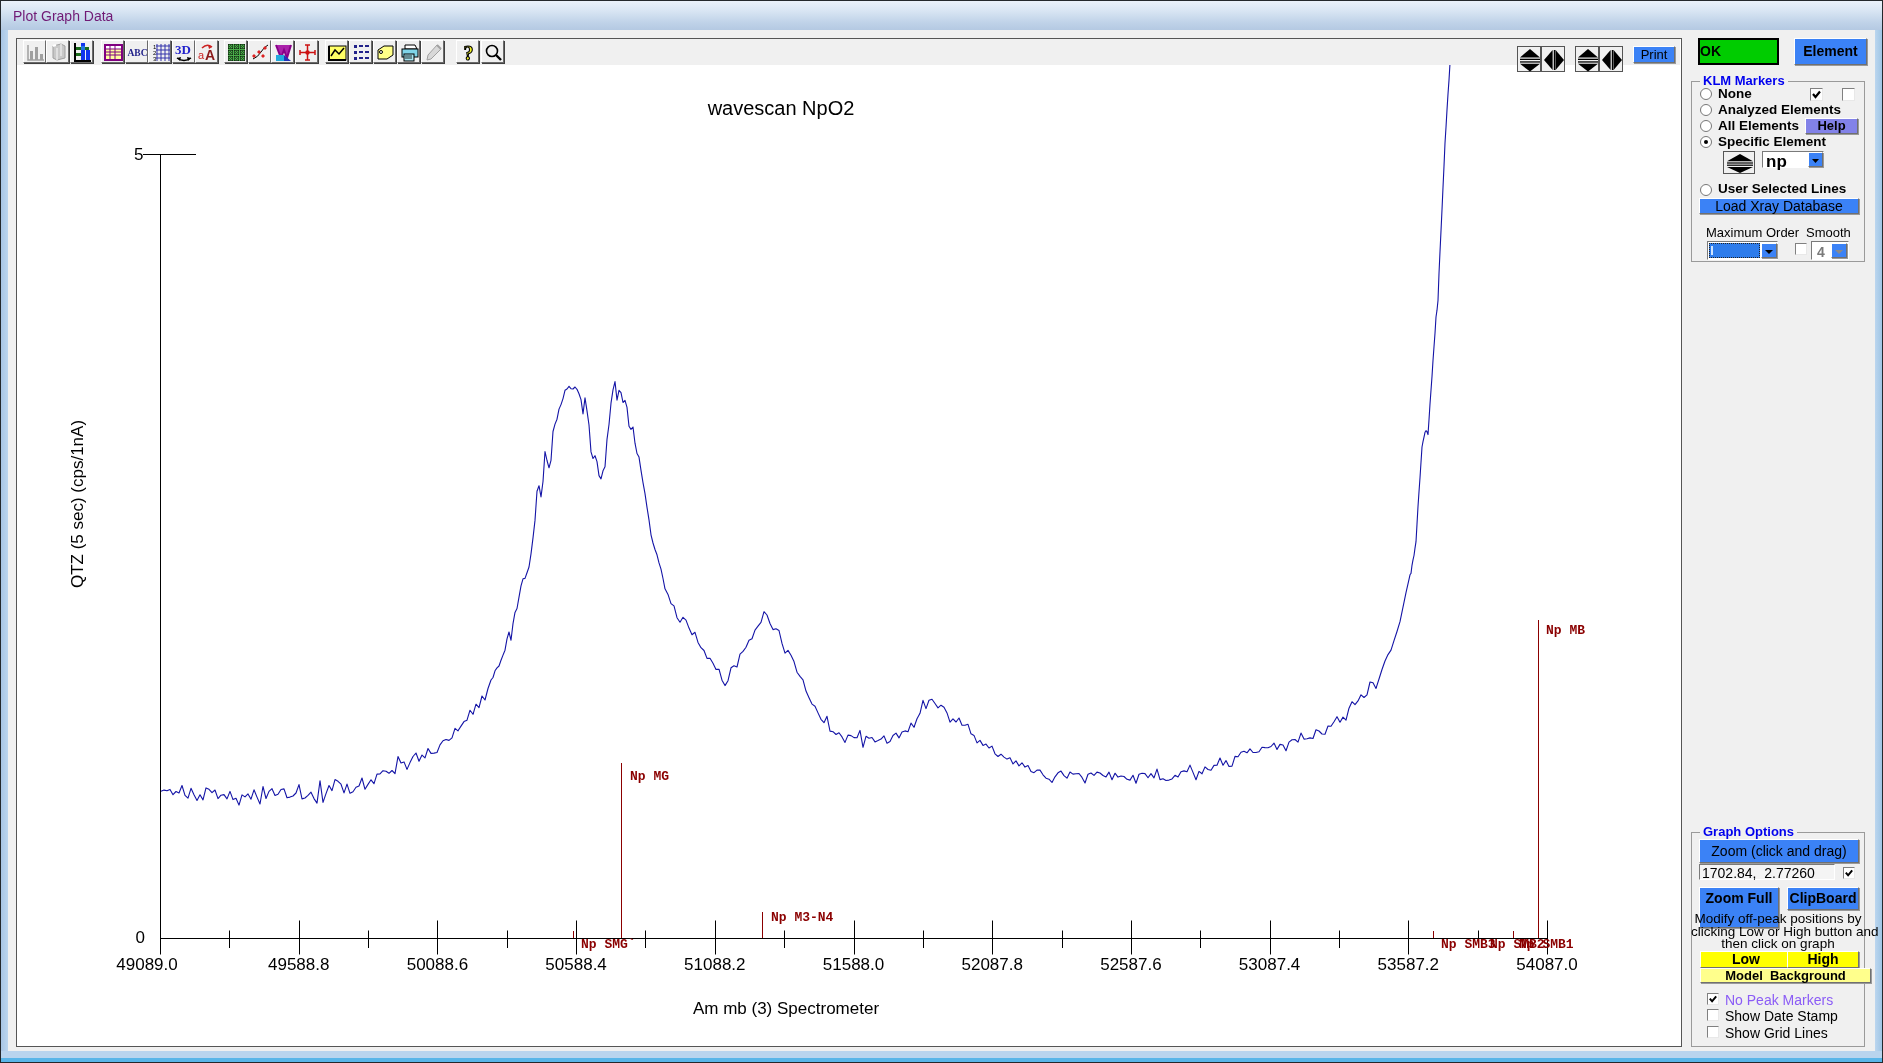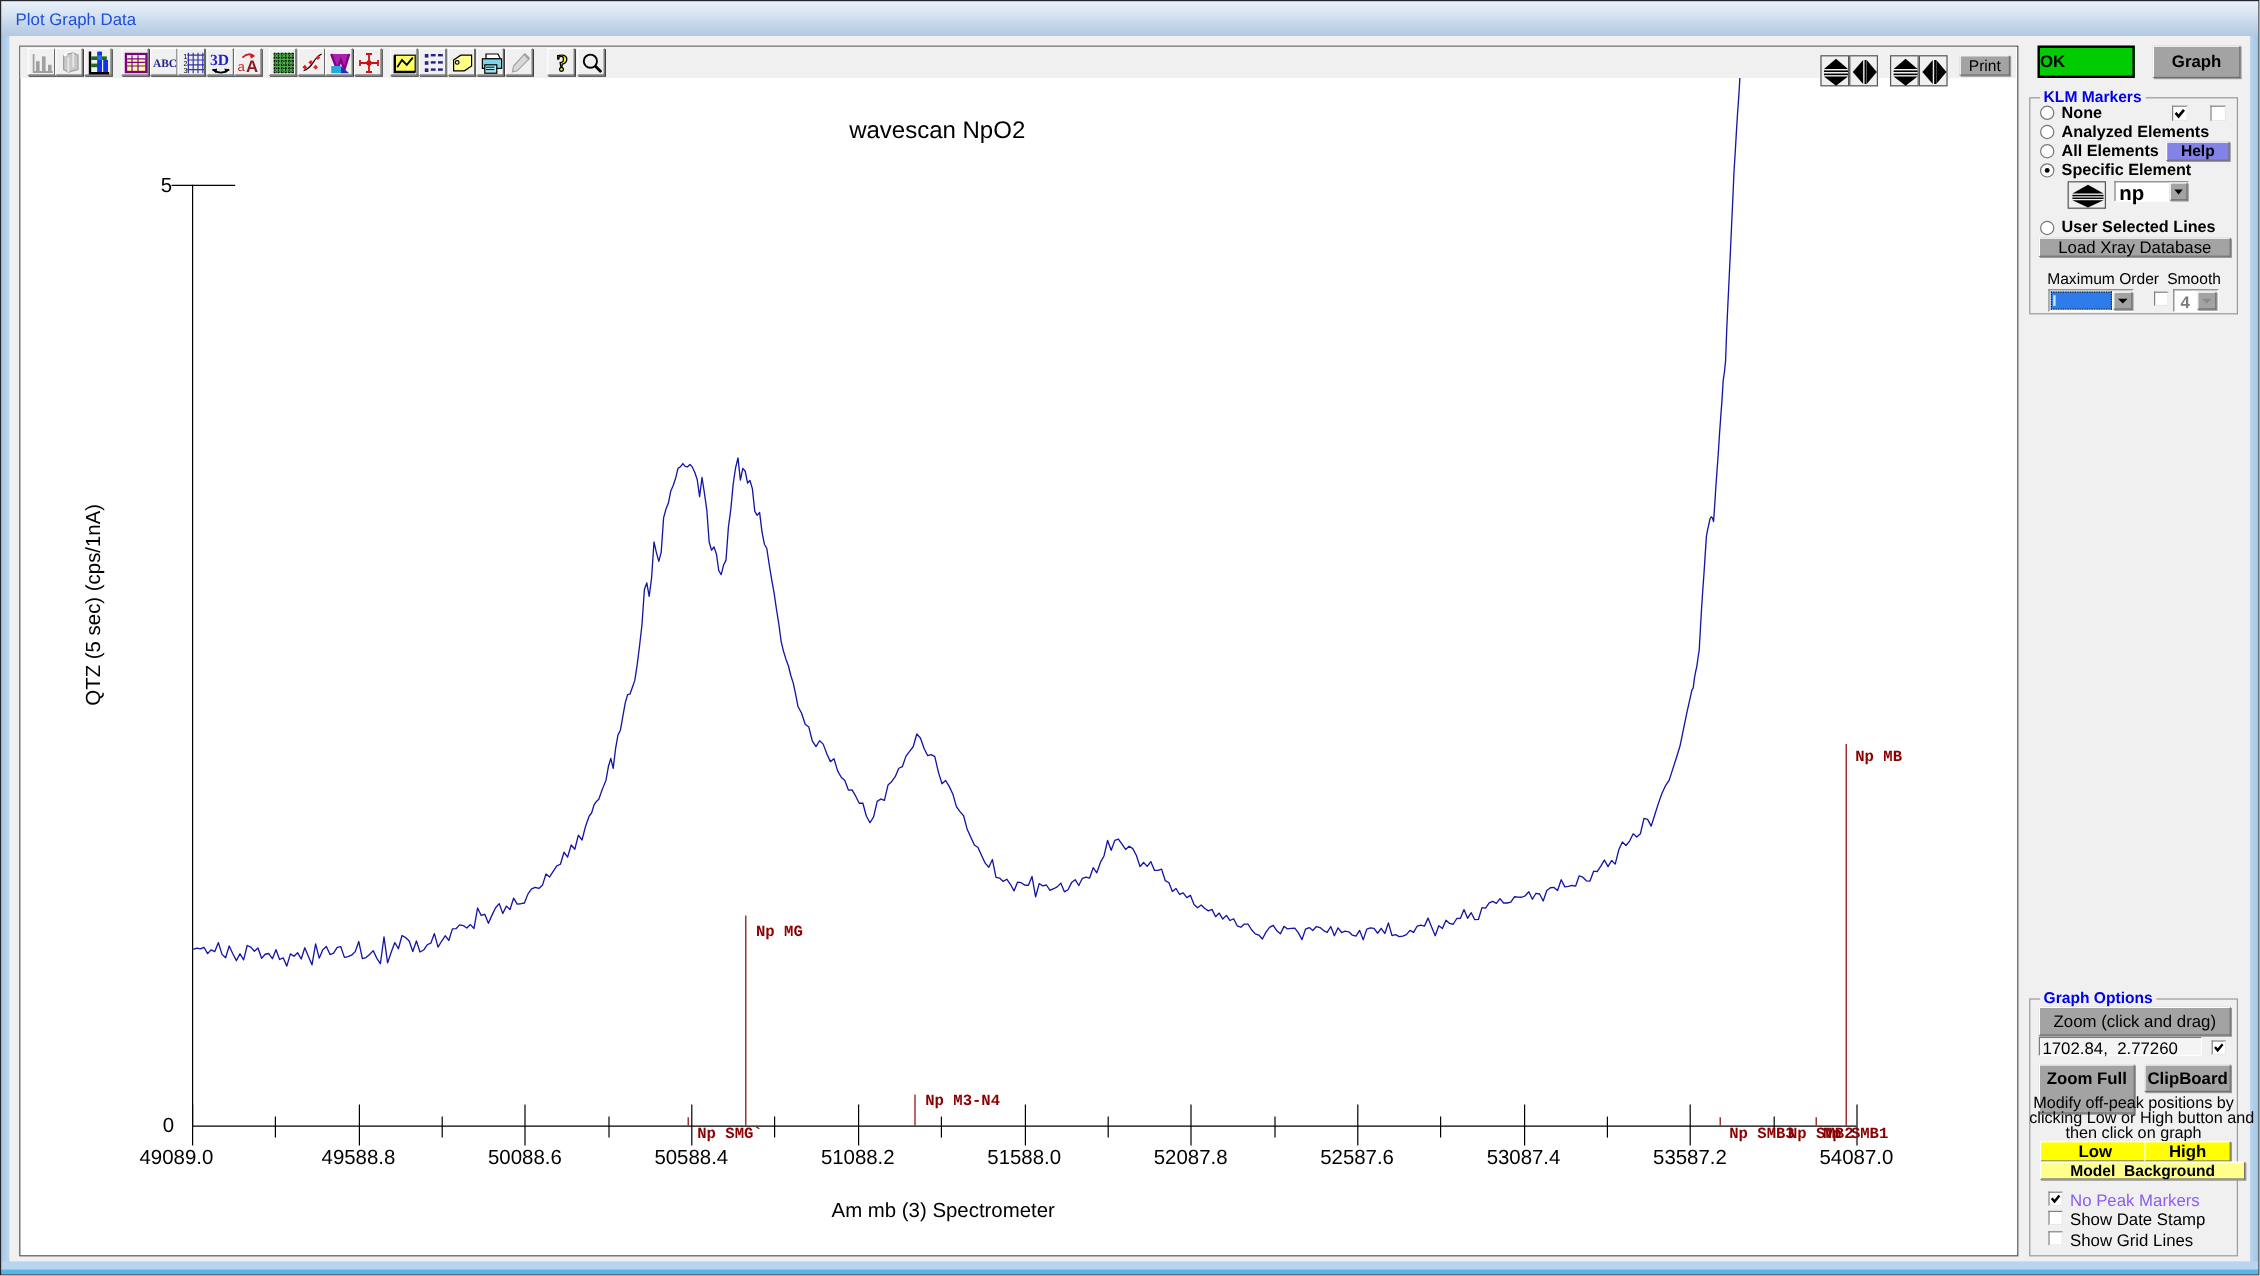--- a/index.html
+++ b/index.html
@@ -2,38 +2,38 @@
 <html><head>
 <meta charset="utf-8">
 <style>
   html,body{margin:0;padding:0;}
   body{width:1883px;height:1063px;position:relative;overflow:hidden;
        font-family:"Liberation Sans",sans-serif;background:#f0f0f0;}
   .abs{position:absolute;}
   
   #titlebar{left:1px;top:1px;width:1881px;height:29px;
     background:linear-gradient(#eaf1fa 0%,#d8e5f3 35%,#bfd2e8 75%,#b4c9e2 100%);}
-  #titletext{left:13px;top:8px;font-size:14px;color:#1d4ed8;}
+  #titletext{left:13px;top:8px;font-size:14px;color:#701a75;}
   #brd-l{left:1px;top:30px;width:7px;height:1025px;background:linear-gradient(90deg,#a9c6e5,#bcd6ef);}
   #brd-r{left:1875px;top:30px;width:7px;height:1025px;background:linear-gradient(90deg,#bcd6ef,#9fc5e4);}
   #brd-b{left:1px;top:1051px;width:1881px;height:11px;background:#b9d4ee;}
   #brd-b2{left:1px;top:1058px;width:1881px;height:4px;background:#59b5e8;}
   #outline{left:0;top:0;width:1881px;height:1061px;border:1px solid #24282c;}
   #client{left:8px;top:30px;width:1867px;height:1021px;background:#f0f0f0;}
   
   #pane{left:16px;top:38px;width:1664px;height:1007px;border:1px solid #555;background:#fff;}
   #tstrip{left:17px;top:39px;width:1663px;height:26px;background:#f0f0f0;}
   
   .tb{position:absolute;width:23px;height:23px;background:#f0f0f0;
       border-top:1px solid #fff;border-left:1px solid #fff;
       border-right:1px solid #6a6a6a;border-bottom:1px solid #6a6a6a;
       box-shadow:1px 1px 0 #404040;box-sizing:border-box;}
   .tb svg{position:absolute;left:1px;top:1px;}
   
-  .btn{position:absolute;background:#a3a3a3;border-top:1px solid #fff;border-left:1px solid #fff;
+  .btn{position:absolute;background:#3b82f6;border-top:1px solid #fff;border-left:1px solid #fff;
        border-right:1px solid #707070;border-bottom:1px solid #707070;box-shadow:1px 1px 0 #9a9a9a;
        box-sizing:border-box;text-align:center;color:#000;}
   .grp{position:absolute;border:1px solid #9a9a9a;box-sizing:border-box;}
   .grplbl{position:absolute;background:#f0f0f0;color:#0000ee;font-weight:bold;font-size:13px;padding:0 3px;}
   .sunk{position:absolute;background:#fff;border-top:1px solid #7a7a7a;border-left:1px solid #7a7a7a;
         border-right:1px solid #fff;border-bottom:1px solid #fff;box-sizing:border-box;}
   .cb{position:absolute;width:13px;height:13px;background:#fff;border-top:1px solid #808080;
       border-left:1px solid #808080;border-right:1px solid #e8e8e8;border-bottom:1px solid #e8e8e8;
       box-sizing:border-box;}
   .radio{position:absolute;width:12px;height:12px;border-radius:50%;background:#fff;
@@ -287,21 +287,21 @@
 <text x="581" y="948">Np SMG`</text>
 <text x="1441" y="948">Np SMB3</text>
 <text x="1490" y="948">Np SMB2</text>
 <text x="1519" y="948">Np SMB1</text>
 </g>
 <g clip-path="url(#plotclip)">
       <path d="M161.0 791.2 L164.0 790.1 L167.0 790.8 L170.0 789.4 L173.0 794.7 L176.0 791.5 L179.0 793.0 L182.0 785.5 L185.0 795.3 L188.0 798.1 L191.0 788.3 L194.0 794.8 L197.0 800.5 L200.0 794.8 L203.0 799.9 L206.0 787.9 L209.0 789.3 L212.0 792.7 L215.0 790.0 L218.0 798.6 L221.0 795.2 L224.0 794.6 L227.0 798.9 L230.0 791.4 L233.0 799.6 L236.0 798.2 L239.0 805.1 L242.0 794.9 L245.0 796.9 L248.0 793.9 L251.0 799.2 L254.0 789.8 L257.0 797.1 L260.0 804.0 L263.0 786.5 L266.0 798.5 L269.0 791.4 L272.0 788.7 L275.0 795.5 L278.0 794.3 L281.0 789.5 L284.0 788.9 L287.0 797.8 L290.0 797.1 L293.0 796.0 L296.0 793.0 L299.0 784.6 L302.0 798.9 L305.0 798.0 L308.0 795.4 L311.0 792.2 L314.0 798.6 L317.0 803.1 L320.0 780.7 L323.0 802.4 L326.0 793.6 L329.0 785.5 L332.0 790.6 L335.0 779.6 L338.0 781.3 L341.0 784.2 L344.0 792.9 L347.0 784.1 L350.0 793.3 L353.0 791.7 L356.0 787.3 L359.0 786.0 L362.0 778.0 L365.0 789.3 L368.0 784.4 L371.0 779.8 L374.0 783.7 L377.0 774.1 L380.0 773.9 L383.0 770.7 L386.0 771.3 L389.0 773.3 L392.0 770.5 L395.0 773.7 L398.0 756.6 L401.0 762.9 L404.0 761.9 L407.0 769.4 L410.0 762.6 L413.0 756.5 L416.0 753.0 L419.0 761.3 L422.0 755.1 L425.0 757.9 L428.0 748.5 L431.0 753.4 L434.0 753.1 L437.0 752.5 L440.0 744.9 L443.0 740.8 L446.0 739.5 L449.0 740.4 L452.0 737.8 L455.0 728.3 L458.0 730.8 L461.0 726.1 L464.0 721.6 L467.0 720.2 L470.0 710.2 L473.0 714.3 L476.0 704.2 L479.0 707.7 L482.0 696.0 L485.0 700.0 L488.0 688.5 L491.0 680.0 L493.0 677.5 L495.0 670.8 L497.0 667.9 L499.0 666.0 L501.0 660.3 L503.0 655.1 L505.0 650.2 L507.0 638.8 L509.0 632.0 L511.0 640.3 L513.0 623.6 L515.0 612.4 L517.0 608.5 L519.0 597.2 L521.0 585.9 L523.0 578.8 L525.0 578.4 L527.0 572.7 L529.0 567.0 L531.0 553.9 L533.0 537.9 L535.0 520.4 L537.0 491.2 L539.0 485.7 L541.0 496.9 L543.0 481.5 L545.0 451.5 L547.0 460.5 L549.0 467.8 L551.0 460.3 L553.0 431.5 L555.0 424.1 L557.0 419.2 L559.0 409.1 L561.0 404.6 L563.0 398.6 L565.0 390.3 L567.0 389.0 L569.0 386.3 L571.0 388.7 L573.0 389.0 L575.0 387.0 L577.0 389.3 L579.0 393.7 L581.0 399.6 L583.0 413.9 L585.0 397.9 L587.0 410.8 L589.0 425.0 L591.0 451.9 L593.0 458.5 L595.0 455.7 L597.0 461.6 L599.0 475.6 L601.0 478.9 L603.0 470.8 L605.0 466.8 L607.0 439.4 L609.0 424.5 L611.0 403.2 L613.0 389.8 L615.0 381.6 L617.0 400.1 L619.0 390.3 L621.0 392.7 L623.0 402.5 L625.0 400.4 L627.0 407.4 L629.0 426.2 L631.0 429.4 L633.0 427.0 L635.0 443.2 L637.0 453.5 L639.0 457.1 L641.0 470.4 L643.0 482.6 L645.0 493.6 L647.0 507.3 L649.0 519.9 L651.0 534.8 L653.0 543.0 L655.0 549.5 L657.0 554.8 L659.0 562.9 L661.0 569.1 L663.0 578.5 L665.0 588.8 L668.0 594.4 L671.0 603.6 L674.0 605.9 L677.0 617.7 L680.0 622.2 L683.0 617.3 L686.0 620.1 L689.0 628.1 L692.0 634.7 L695.0 632.3 L698.0 642.4 L701.0 647.7 L704.0 650.5 L707.0 658.4 L710.0 658.3 L713.0 663.3 L716.0 669.4 L719.0 669.2 L722.0 680.2 L725.0 685.6 L728.0 680.7 L731.0 667.8 L734.0 665.8 L737.0 667.0 L740.0 654.2 L743.0 651.4 L746.0 647.2 L749.0 640.2 L752.0 638.8 L755.0 630.1 L758.0 626.2 L761.0 622.3 L764.0 611.7 L767.0 615.0 L770.0 623.5 L773.0 629.6 L776.0 628.8 L779.0 630.5 L782.0 643.4 L785.0 653.1 L788.0 650.4 L791.0 655.3 L794.0 661.6 L797.0 672.2 L800.0 676.4 L803.0 679.8 L806.0 691.1 L809.0 697.7 L812.0 704.1 L815.0 706.2 L818.0 712.9 L821.0 719.3 L824.0 722.7 L827.0 716.3 L830.0 731.1 L833.0 731.7 L836.0 734.5 L839.0 732.7 L842.0 736.9 L845.0 742.4 L848.0 735.1 L851.0 735.6 L854.0 737.6 L857.0 737.7 L860.0 730.4 L863.0 747.3 L866.0 736.3 L869.0 738.2 L872.0 737.5 L875.0 741.9 L878.0 740.6 L881.0 739.1 L884.0 735.9 L887.0 743.2 L890.0 741.5 L893.0 735.5 L896.0 733.1 L899.0 737.9 L902.0 731.9 L905.0 730.9 L908.0 731.7 L911.0 723.1 L914.0 727.3 L917.0 718.7 L920.0 713.3 L923.0 700.4 L926.0 708.6 L929.0 700.3 L932.0 699.2 L935.0 703.5 L938.0 707.9 L941.0 705.2 L944.0 707.2 L947.0 712.9 L950.0 722.2 L953.0 718.8 L956.0 722.0 L959.0 718.0 L962.0 725.3 L965.0 725.3 L968.0 724.3 L971.0 733.8 L974.0 735.4 L977.0 742.9 L980.0 740.4 L983.0 745.4 L986.0 744.1 L989.0 748.0 L992.0 746.1 L995.0 753.8 L998.0 756.5 L1001.0 754.2 L1004.0 757.1 L1007.0 759.1 L1010.0 757.8 L1013.0 763.9 L1016.0 760.9 L1019.0 765.9 L1022.0 762.8 L1025.0 767.1 L1028.0 765.6 L1031.0 771.5 L1034.0 772.7 L1037.0 770.1 L1040.0 770.1 L1043.0 774.8 L1046.0 778.2 L1049.0 779.2 L1052.0 782.5 L1055.0 776.8 L1058.0 772.8 L1061.0 771.1 L1064.0 775.6 L1067.0 778.2 L1070.0 772.0 L1073.0 774.1 L1076.0 773.7 L1079.0 773.5 L1082.0 777.4 L1085.0 783.0 L1088.0 774.2 L1091.0 773.0 L1094.0 775.4 L1097.0 772.1 L1100.0 773.0 L1103.0 775.5 L1106.0 776.9 L1109.0 772.1 L1112.0 779.8 L1115.0 773.2 L1118.0 777.1 L1121.0 776.0 L1124.0 776.5 L1127.0 779.3 L1130.0 780.1 L1133.0 775.3 L1136.0 783.2 L1139.0 774.3 L1142.0 773.3 L1145.0 773.6 L1148.0 777.7 L1151.0 773.6 L1154.0 777.9 L1157.0 769.1 L1160.0 779.6 L1163.0 778.8 L1166.0 780.5 L1169.0 780.1 L1172.0 778.9 L1175.0 775.3 L1178.0 777.0 L1181.0 771.7 L1184.0 770.9 L1187.0 771.8 L1190.0 765.1 L1193.0 772.4 L1196.0 779.8 L1199.0 771.4 L1202.0 773.8 L1205.0 766.9 L1208.0 769.5 L1211.0 770.2 L1214.0 765.4 L1217.0 765.2 L1220.0 758.0 L1223.0 765.3 L1226.0 760.6 L1229.0 766.4 L1232.0 766.2 L1235.0 756.4 L1238.0 756.7 L1241.0 752.3 L1244.0 751.2 L1247.0 752.8 L1250.0 748.9 L1253.0 752.5 L1256.0 752.5 L1259.0 751.8 L1262.0 747.3 L1265.0 747.6 L1268.0 747.7 L1271.0 746.5 L1274.0 743.1 L1277.0 749.4 L1280.0 744.4 L1283.0 745.0 L1286.0 750.8 L1289.0 742.1 L1292.0 739.8 L1295.0 739.5 L1298.0 742.1 L1301.0 733.1 L1304.0 739.1 L1307.0 738.7 L1310.0 737.9 L1313.0 738.5 L1316.0 729.8 L1319.0 731.0 L1322.0 734.0 L1325.0 734.2 L1328.0 726.0 L1331.0 726.3 L1334.0 721.7 L1337.0 716.7 L1340.0 722.2 L1343.0 717.1 L1346.0 720.1 L1349.0 708.2 L1352.0 701.7 L1355.0 704.6 L1358.0 700.9 L1361.0 694.8 L1364.0 697.5 L1367.0 694.8 L1370.0 682.0 L1373.0 682.8 L1376.0 688.4 L1379.0 679.0 L1382.0 669.5 L1385.0 661.0 L1388.0 654.6 L1391.0 650.1 L1394.0 640.7 L1397.0 631.5 L1400.0 621.7 L1403.0 607.2 L1406.0 592.7 L1409.0 579.3 L1410.0 574.8 L1411.0 573.4 L1412.0 565.3 L1413.0 559.8 L1414.0 555.5 L1415.0 548.1 L1416.0 541.7 L1417.0 524.1 L1418.0 506.5 L1419.0 491.7 L1420.0 477.7 L1421.0 462.2 L1422.0 447.0 L1423.0 441.6 L1424.0 437.1 L1425.0 432.3 L1426.0 430.7 L1427.0 431.7 L1428.0 434.6 L1429.0 419.7 L1430.0 404.0 L1431.0 390.2 L1432.0 376.5 L1433.0 360.5 L1434.0 346.8 L1435.0 333.2 L1436.0 317.0 L1437.0 310.2 L1438.0 300.5 L1439.0 273.4 L1440.0 251.7 L1441.0 230.9 L1442.0 209.8 L1443.0 187.5 L1444.0 166.1 L1445.0 143.1 L1446.0 127.3 L1447.0 109.9 L1448.0 94.0 L1449.0 80.1 L1450.0 63.3" fill="none" stroke="#1414a6" stroke-width="1.1" stroke-linejoin="round"></path>
     </g>
 </svg>
 <div class="abs" style="left:1698px;top:38px;width:81px;height:27px;background:#00cc00;border:2px solid #000;box-sizing:border-box;font-weight:bold;font-size:14px;line-height:23px;color:#000">OK</div>
-<div class="btn" style="left:1794px;top:38px;width:73px;height:27px;font-weight:bold;font-size:14px;line-height:25px">Graph</div>
+<div class="btn" style="left:1794px;top:38px;width:73px;height:27px;font-weight:bold;font-size:14px;line-height:25px">Element</div>
 <div class="grp" style="left:1691px;top:81px;width:174px;height:181px"></div>
 <div class="grplbl" style="left:1700px;top:73px">KLM Markers</div>
 <div class="radio" style="left:1700px;top:88px"></div>
 <div class="lbl" style="left:1718px;top:86px;font-size:13.5px;font-weight:bold;color:#000">None</div>
 <div class="cb" style="left:1810px;top:88px;width:13px;height:13px">
     <svg width="11" height="11" viewBox="0 0 11 11" style="position:absolute;left:0;top:0">
       <path d="M2 5 L4.5 8 L9 2.5" stroke="#000" stroke-width="2.2" fill="none"></path>
     </svg>
   </div>
 <div class="cb" style="left:1842px;top:88px;width:13px;height:13px"></div>

